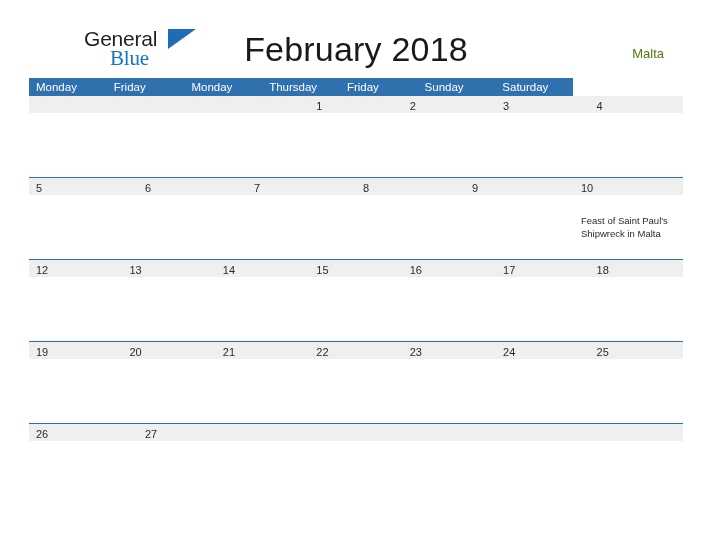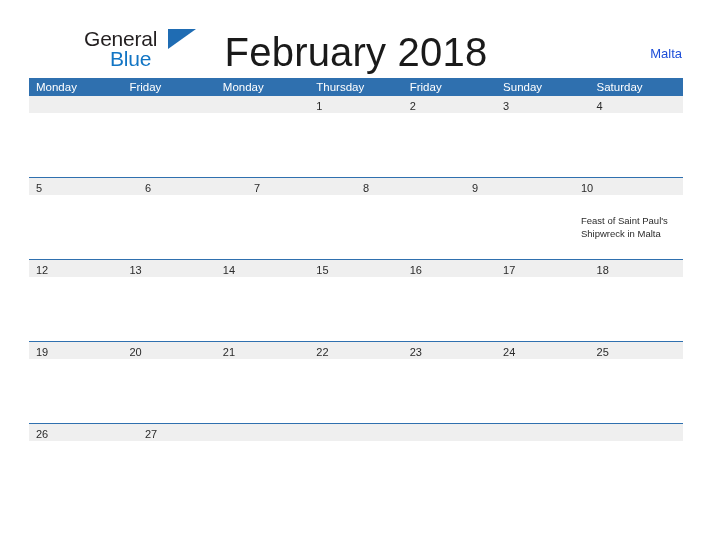--- a/index.html
+++ b/index.html
@@ -50,66 +50,66 @@
     color: #231f20;
     font-family: "Liberation Sans", sans-serif;
   }
   .logo-blue {
     position: absolute;
     left: 26px;
     top: 20px;
     font-size: 21px;
     letter-spacing: -0.2px;
     color: #1275c4;
-    font-family: Liberation Sans, sans-serif;
+    font-family: Liberation Serif, serif;
   }
   .logo-flag {
     position: absolute;
     left: 84px;
     top: 1px;
     width: 0;
     height: 0;
     border-left: 28px solid #1f6cb3;
     border-bottom: 20px solid transparent;
   }
 
   .cal-title {
     position: absolute;
     left: 0;
     top: 30px;
     width: 712px;
     text-align: center;
-    font-size: 40px;
+    font-size: 34px;
     font-weight: 400;
     color: #1a1a1a;
     letter-spacing: 0.2px;
     font-family: "Liberation Sans", sans-serif;
   }
 
   .region-label {
     position: absolute;
-    right: 30px;
+    right: 48px;
     top: 46px;
     font-size: 13px;
-    color: #1d4ed8;
+    color: #4d7c0f;
     text-align: left;
     font-family: "Liberation Sans", sans-serif;
   }
 
   
   .calendar {
     position: absolute;
     left: 29px;
     top: 78px;
     width: 654px;
   }
 
   .weekday-row {
     display: flex;
-    width: 654px;
+    width: 544px;
     height: 18px;
     background: #2f70af;
   }
   .weekday-cell {
     flex: 1 1 0;
     color: #ffffff;
     font-size: 11.5px;
     line-height: 18px;
     padding-left: 7px;
     box-sizing: border-box;

